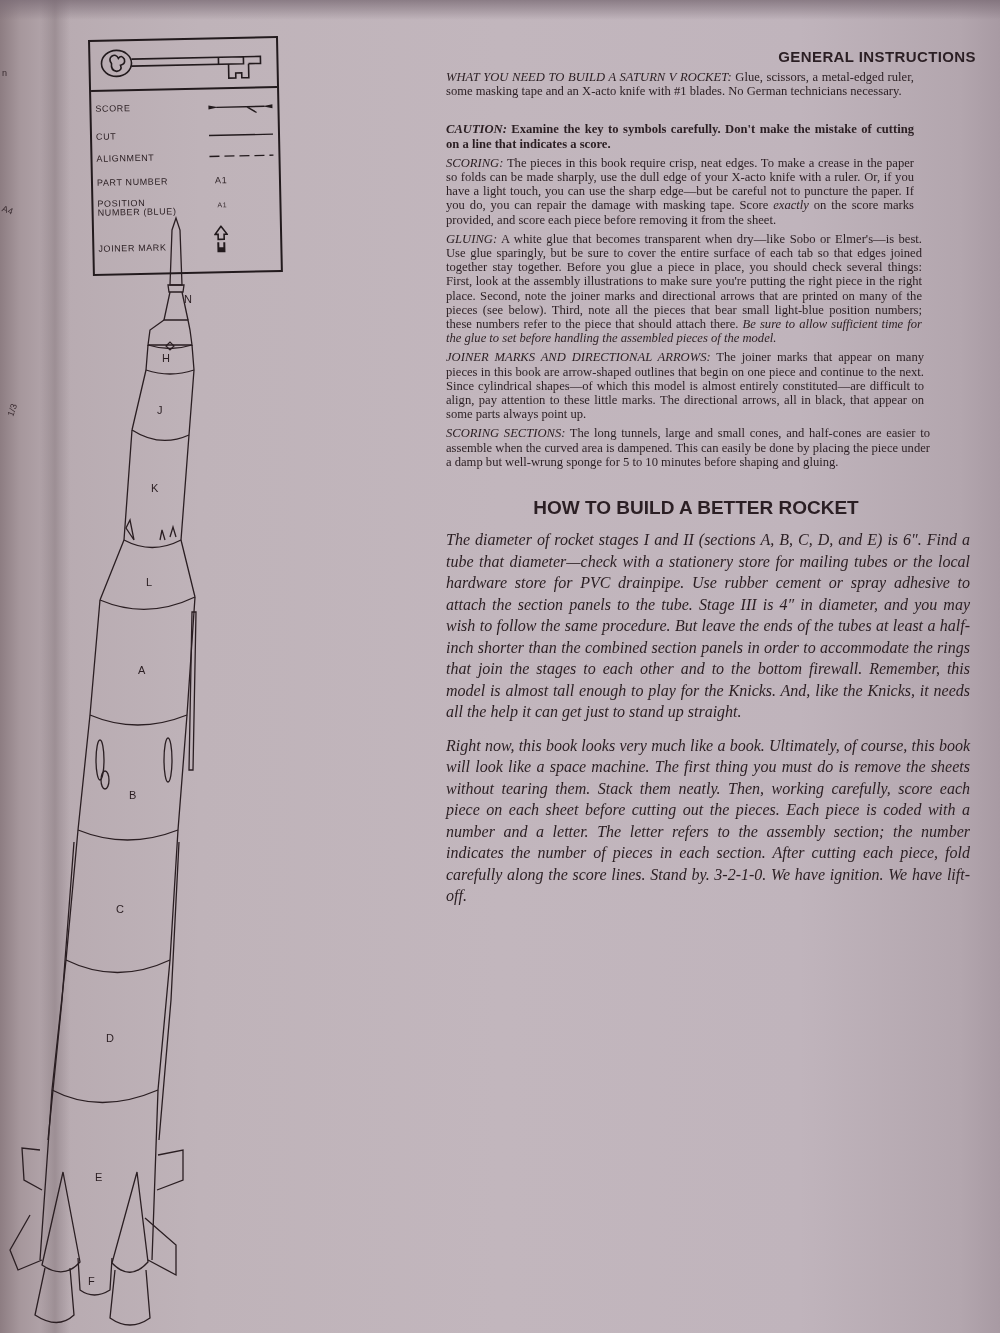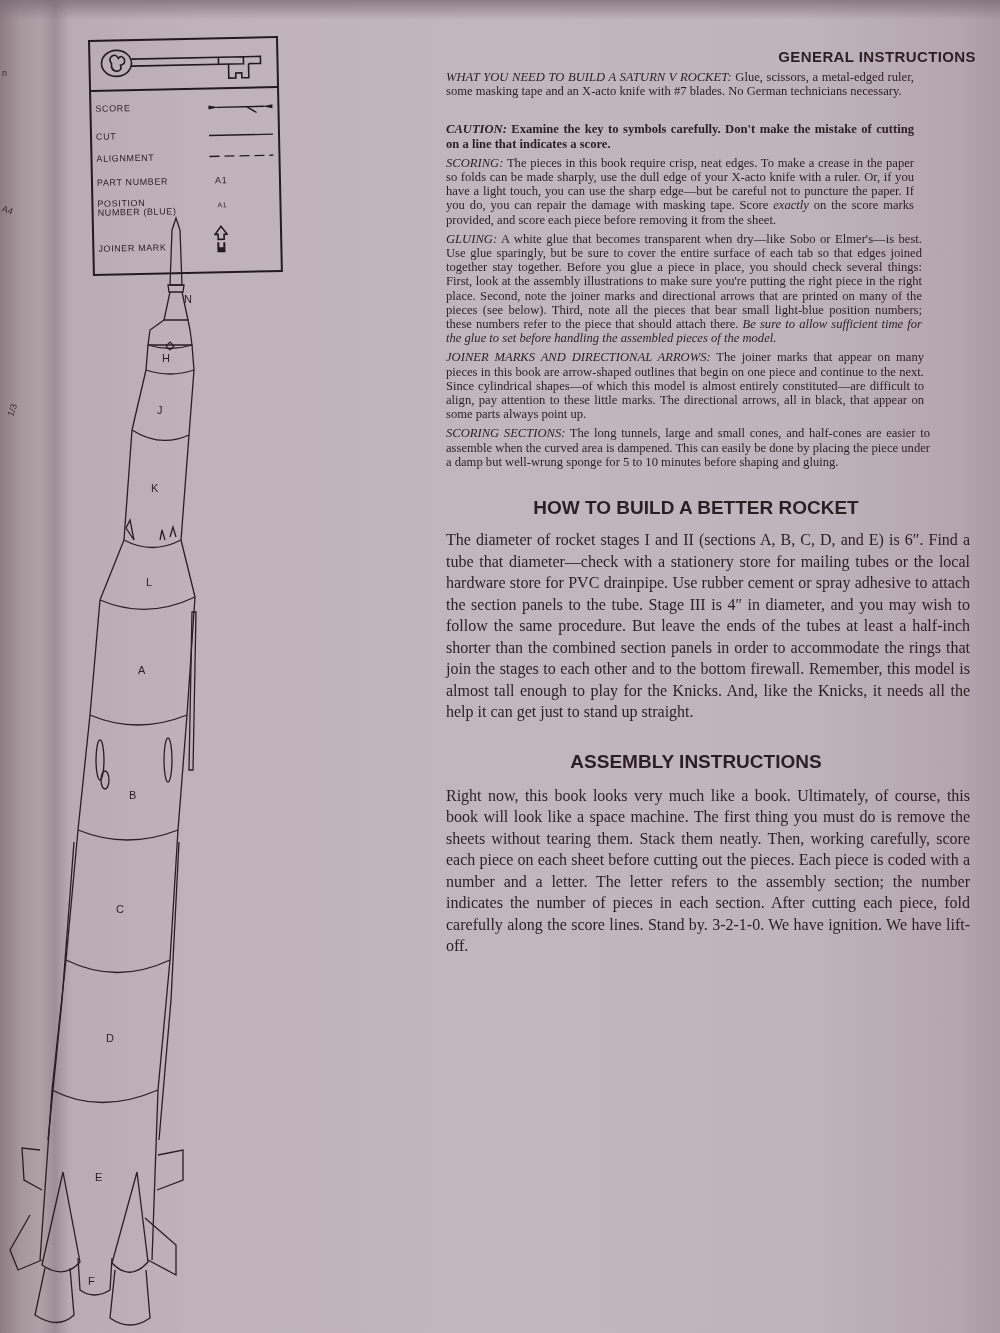--- a/index.html
+++ b/index.html
@@ -104,20 +104,21 @@
     }
     .small-p {
       font-size: 12.6px;
       line-height: 14.2px;
       width: 468px;
     }
     .large-p {
       font-size: 16px;
       line-height: 21.5px;
       width: 524px;
+      font-style: italic;
     }
     em.lead { font-style: italic; }
   </style>
 </head>
 <body>
 
 <div class="spread"></div>
 <div class="gutter"></div>
 <div class="top-shade"></div>
 
@@ -247,32 +248,31 @@
     <span class="lbl">JOINER MARK</span>
     <svg style="position:absolute;left:120px;top:-14px;" width="14" height="28" viewBox="0 0 14 28">
       <path d="M7 1 L1 9 L4 9 L4 14 L10 14 L10 9 L13 9 Z" fill="none" stroke="#221a1d" stroke-width="1.6"></path>
       <path d="M3 17 L3 27 L11 27 L11 17 L9 17 L9 22 L5 22 L5 17 Z" fill="#221a1d"></path>
     </svg>
   </div>
 </div>
 
 <div class="col">
   <h2 class="sm" style="letter-spacing:0.4px;text-align:right;">GENERAL INSTRUCTIONS</h2>
-  <p class="small-p" style="margin-top:5px;"><em class="lead">WHAT YOU NEED TO BUILD A SATURN V ROCKET:</em><span> Glue, scissors, a metal-edged ruler, some masking tape and an X-acto knife with #7 blades. No German technicians necessary.</span></p>
+  <p class="small-p" style="margin-top:5px;"><em class="lead">WHAT YOU NEED TO BUILD A SATURN V ROCKET:</em><span> Glue, scissors, a metal-edged ruler, some masking tape and an X-acto knife with #1 blades. No German technicians necessary.</span></p>
 
 
   <p class="small-p" style="margin-top:24px;font-weight:bold;"><em class="lead">CAUTION:</em><span> Examine the key to symbols carefully. Don't make the mistake of cutting on a line that indicates a score.</span></p>
 
   <p class="small-p" style="margin-top:5px;"><em class="lead">SCORING:</em><span> The pieces in this book require crisp, neat edges. To make a crease in the paper so folds can be made sharply, use the dull edge of your X-acto knife with a ruler. Or, if you have a light touch, you can use the sharp edge—but be careful not to puncture the paper. If you do, you can repair the damage with masking tape. Score </span><em>exactly</em><span> on the score marks provided, and score each piece before removing it from the sheet.</span></p>
 
 
   <p class="small-p" style="margin-top:5px;width:476px;"><em class="lead">GLUING:</em><span> A white glue that becomes transparent when dry—like Sobo or Elmer's—is best. Use glue sparingly, but be sure to cover the entire surface of each tab so that edges joined together stay together. Before you glue a piece in place, you should check several things: First, look at the assembly illustrations to make sure you're putting the right piece in the right place. Second, note the joiner marks and directional arrows that are printed on many of the pieces (see below). Third, note all the pieces that bear small light-blue position numbers; these numbers refer to the piece that should attach there. </span><em>Be sure to allow sufficient time for the glue to set before handling the assembled pieces of the model.</em></p>
 
   <p class="small-p" style="margin-top:5px;width:478px;"><em class="lead">JOINER MARKS AND DIRECTIONAL ARROWS:</em><span> The joiner marks that appear on many pieces in this book are arrow-shaped outlines that begin on one piece and continue to the next. Since cylindrical shapes—of which this model is almost entirely constituted—are difficult to align, pay attention to these little marks. The directional arrows, all in black, that appear on some parts always point up.</span></p>
 
   <p class="small-p" style="margin-top:5px;width:484px;"><em class="lead">SCORING SECTIONS:</em><span> The long tunnels, large and small cones, and half-cones are easier to assemble when the curved area is dampened. This can easily be done by placing the piece under a damp but well-wrung sponge for 5 to 10 minutes before shaping and gluing.</span></p>
 
   <h2 class="lg" style="margin-top:28px;width:500px;">HOW TO BUILD A BETTER ROCKET</h2>
   <p class="large-p" style="margin-top:10px;">The diameter of rocket stages I and II (sections A, B, C, D, and E) is 6″. Find a tube that diameter—check with a stationery store for mailing tubes or the local hardware store for PVC drainpipe. Use rubber cement or spray adhesive to attach the section panels to the tube. Stage III is 4″ in diameter, and you may wish to follow the same procedure. But leave the ends of the tubes at least a half-inch shorter than the combined section panels in order to accommodate the rings that join the stages to each other and to the bottom firewall. Remember, this model is almost tall enough to play for the Knicks. And, like the Knicks, it needs all the help it can get just to stand up straight.</p>
 
-  <h2 class="lg" style="margin-top:28px;width:500px;">ASSEMBLY INSTRUCTIONS</h2>
   <p class="large-p" style="margin-top:12px;">Right now, this book looks very much like a book. Ultimately, of course, this book will look like a space machine. The first thing you must do is remove the sheets without tearing them. Stack them neatly. Then, working carefully, score each piece on each sheet before cutting out the pieces. Each piece is coded with a number and a letter. The letter refers to the assembly section; the number indicates the number of pieces in each section. After cutting each piece, fold carefully along the score lines. Stand by. 3-2-1-0. We have ignition. We have lift-off.</p>
 </div>
 
 </body></html>

